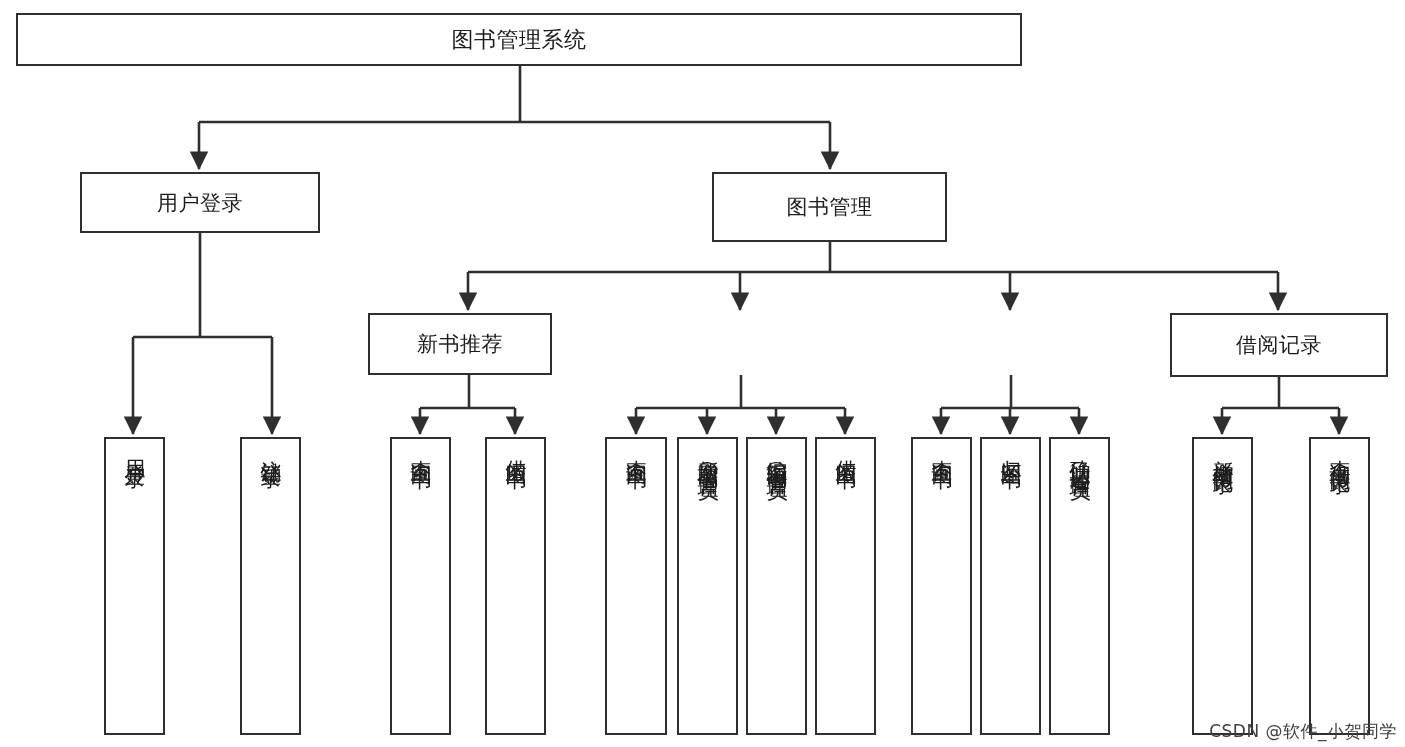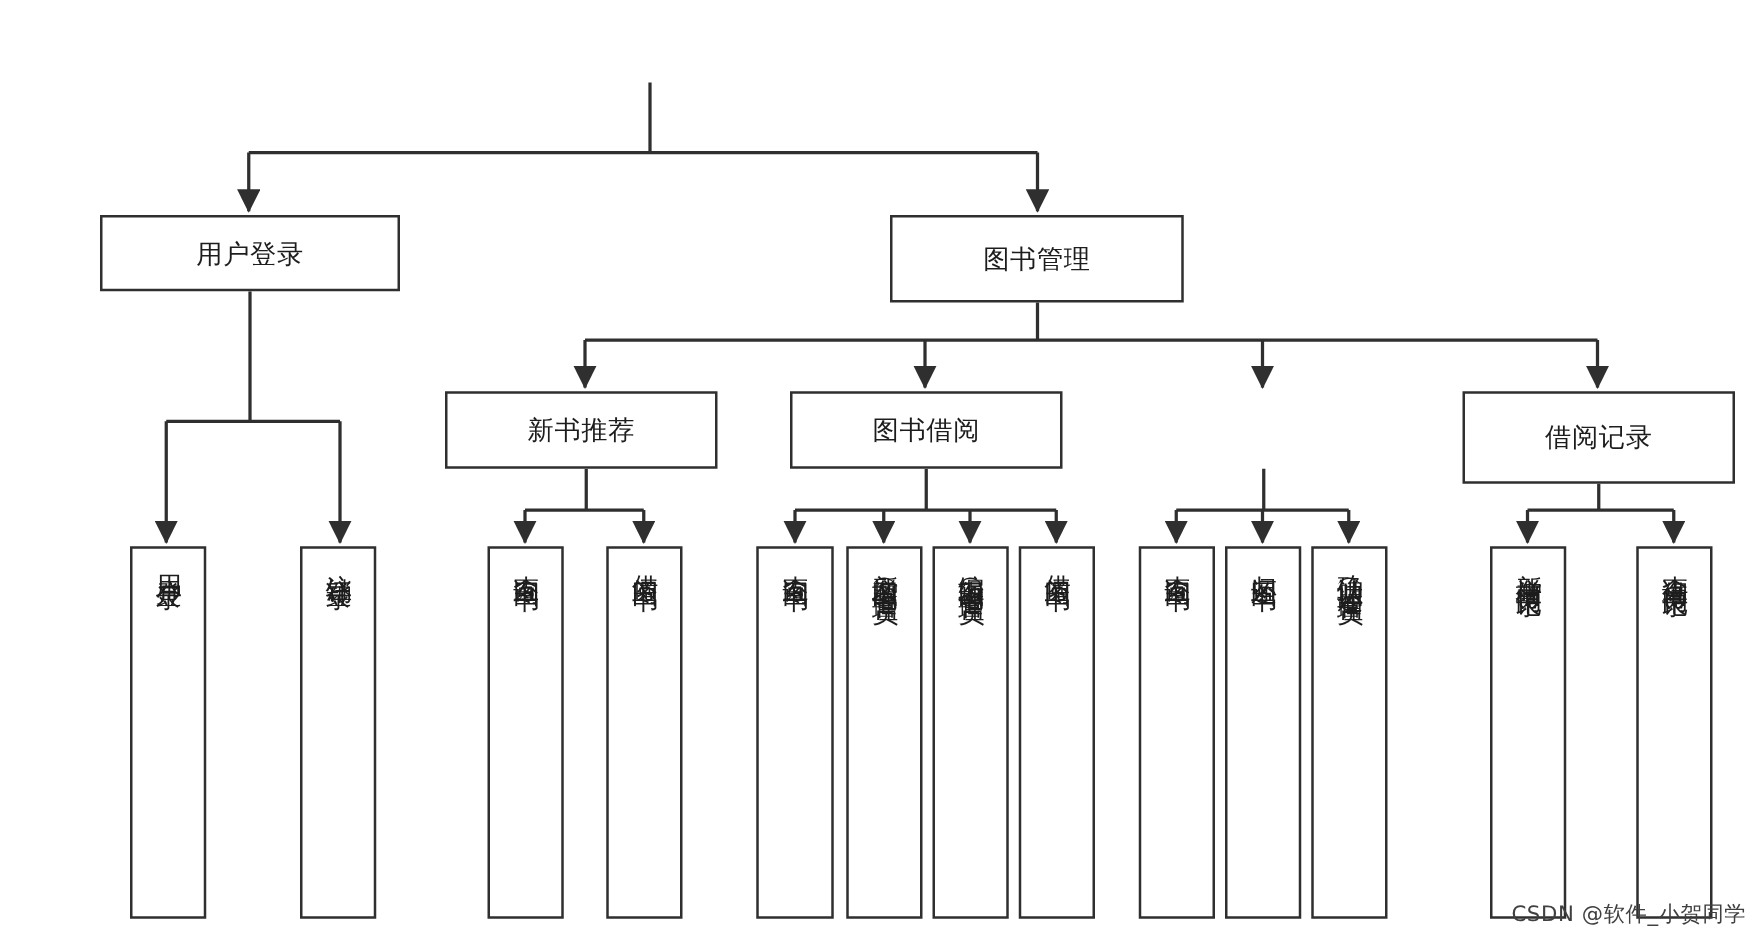--- a/index.html
+++ b/index.html
@@ -115,35 +115,35 @@
       <path d="M 1010 408 L 1010 434" marker-end="url(#arrow)"></path>
       <path d="M 1079 408 L 1079 434" marker-end="url(#arrow)"></path>
 
       <path d="M 1279 375 L 1279 408"></path>
       <path d="M 1222 408 L 1339 408"></path>
       <path d="M 1222 408 L 1222 434" marker-end="url(#arrow)"></path>
       <path d="M 1339 408 L 1339 434" marker-end="url(#arrow)"></path>
     </g>
   </svg>
 
+  <div class="node horiz root" style="left:16px; top:13px; width:1006px; height:53px;">
+    <span>图书管理系统</span>
+  </div>
 
   <div class="node horiz" style="left:80px; top:172px; width:240px; height:61px;">
     <span>用户登录</span>
   </div>
   <div class="node horiz" style="left:712px; top:172px; width:235px; height:70px;text-align:center;">
     <span>图书管理</span>
   </div>
 
-  <div class="node horiz" style="left:356px; top:313px; width:218px; height:62px;">
+  <div class="node horiz" style="left:368px; top:313px; width:184px; height:62px;">
     <span>新书推荐</span>
   </div>
-  <div class="node horiz" style="left:632px; top:313px; width:218px; height:62px;">
-    <span>图书借阅</span>
-  </div>
-  <div class="node horiz" style="left:1170px; top:313px; width:218px; height:74px;">
+  <div class="node horiz" style="left:1170px; top:313px; width:218px; height:64px;">
     <span>借阅记录</span>
   </div>
 
   <div class="node leaf" style="left:104px; top:437px; width:61px; height:298px;">
     <span class="vtext">用户登录</span>
   </div>
   <div class="node leaf" style="left:240px; top:437px; width:61px; height:298px;">
     <span class="vtext">注销登录</span>
   </div>
 

